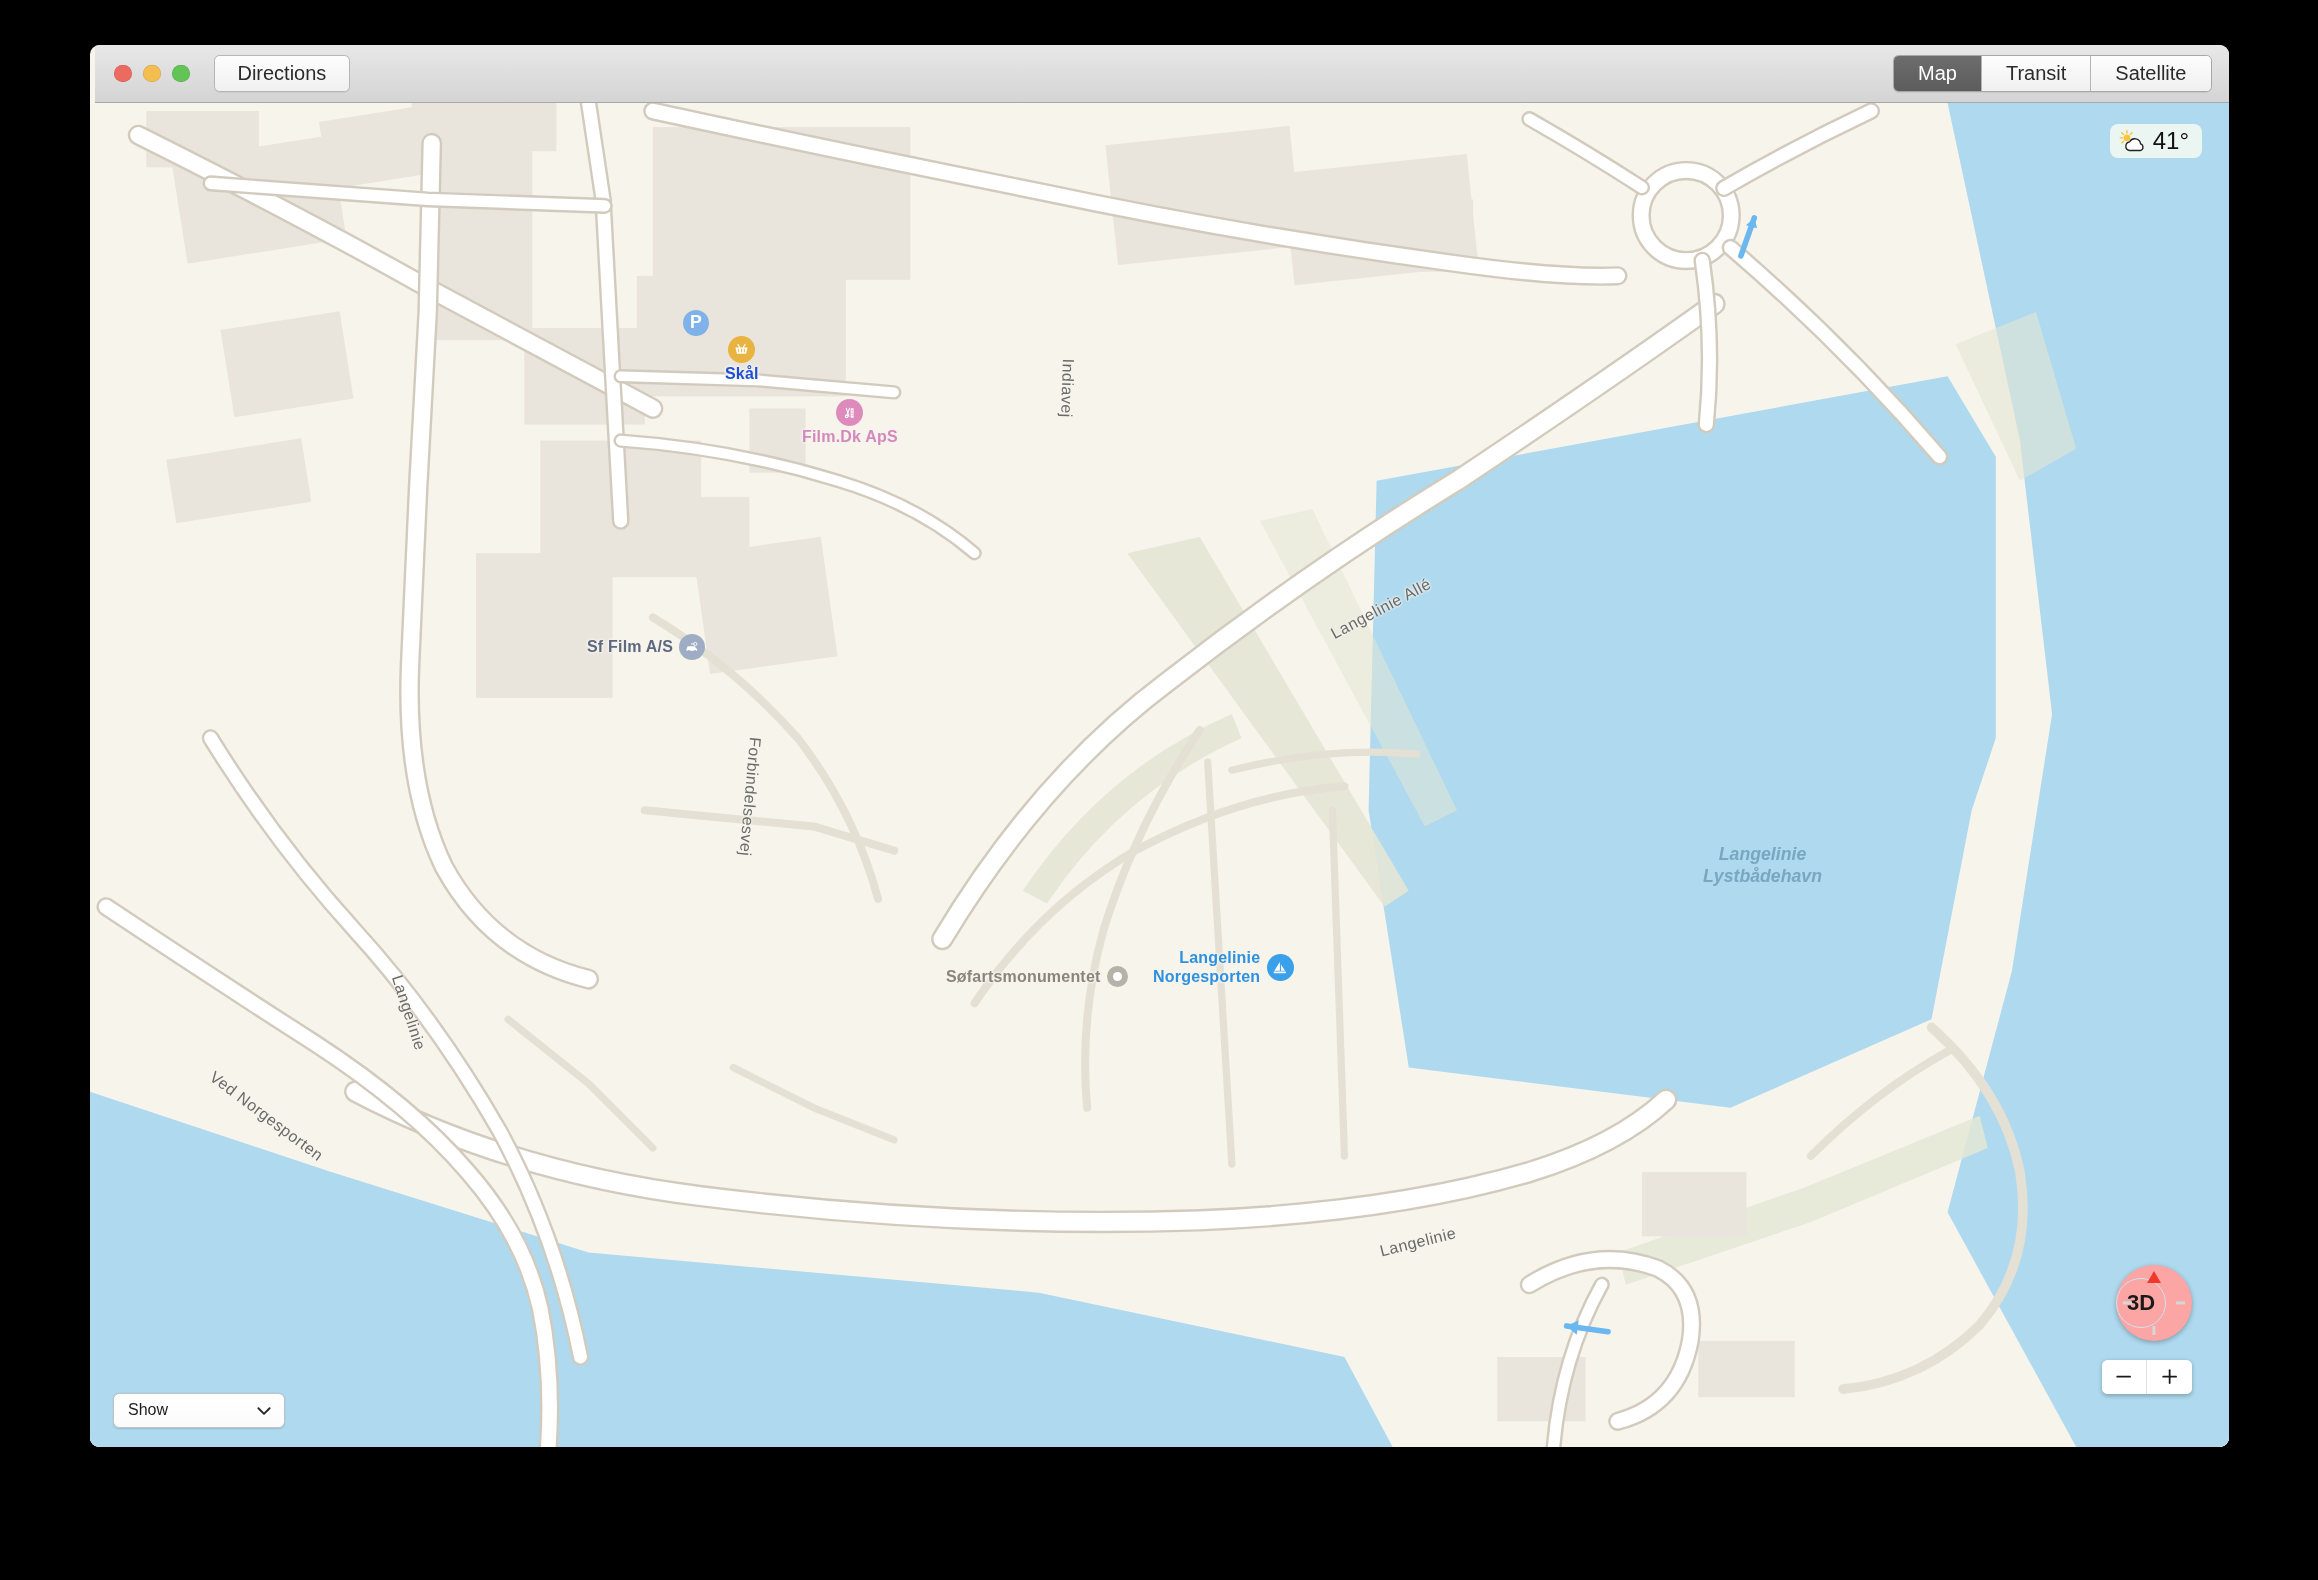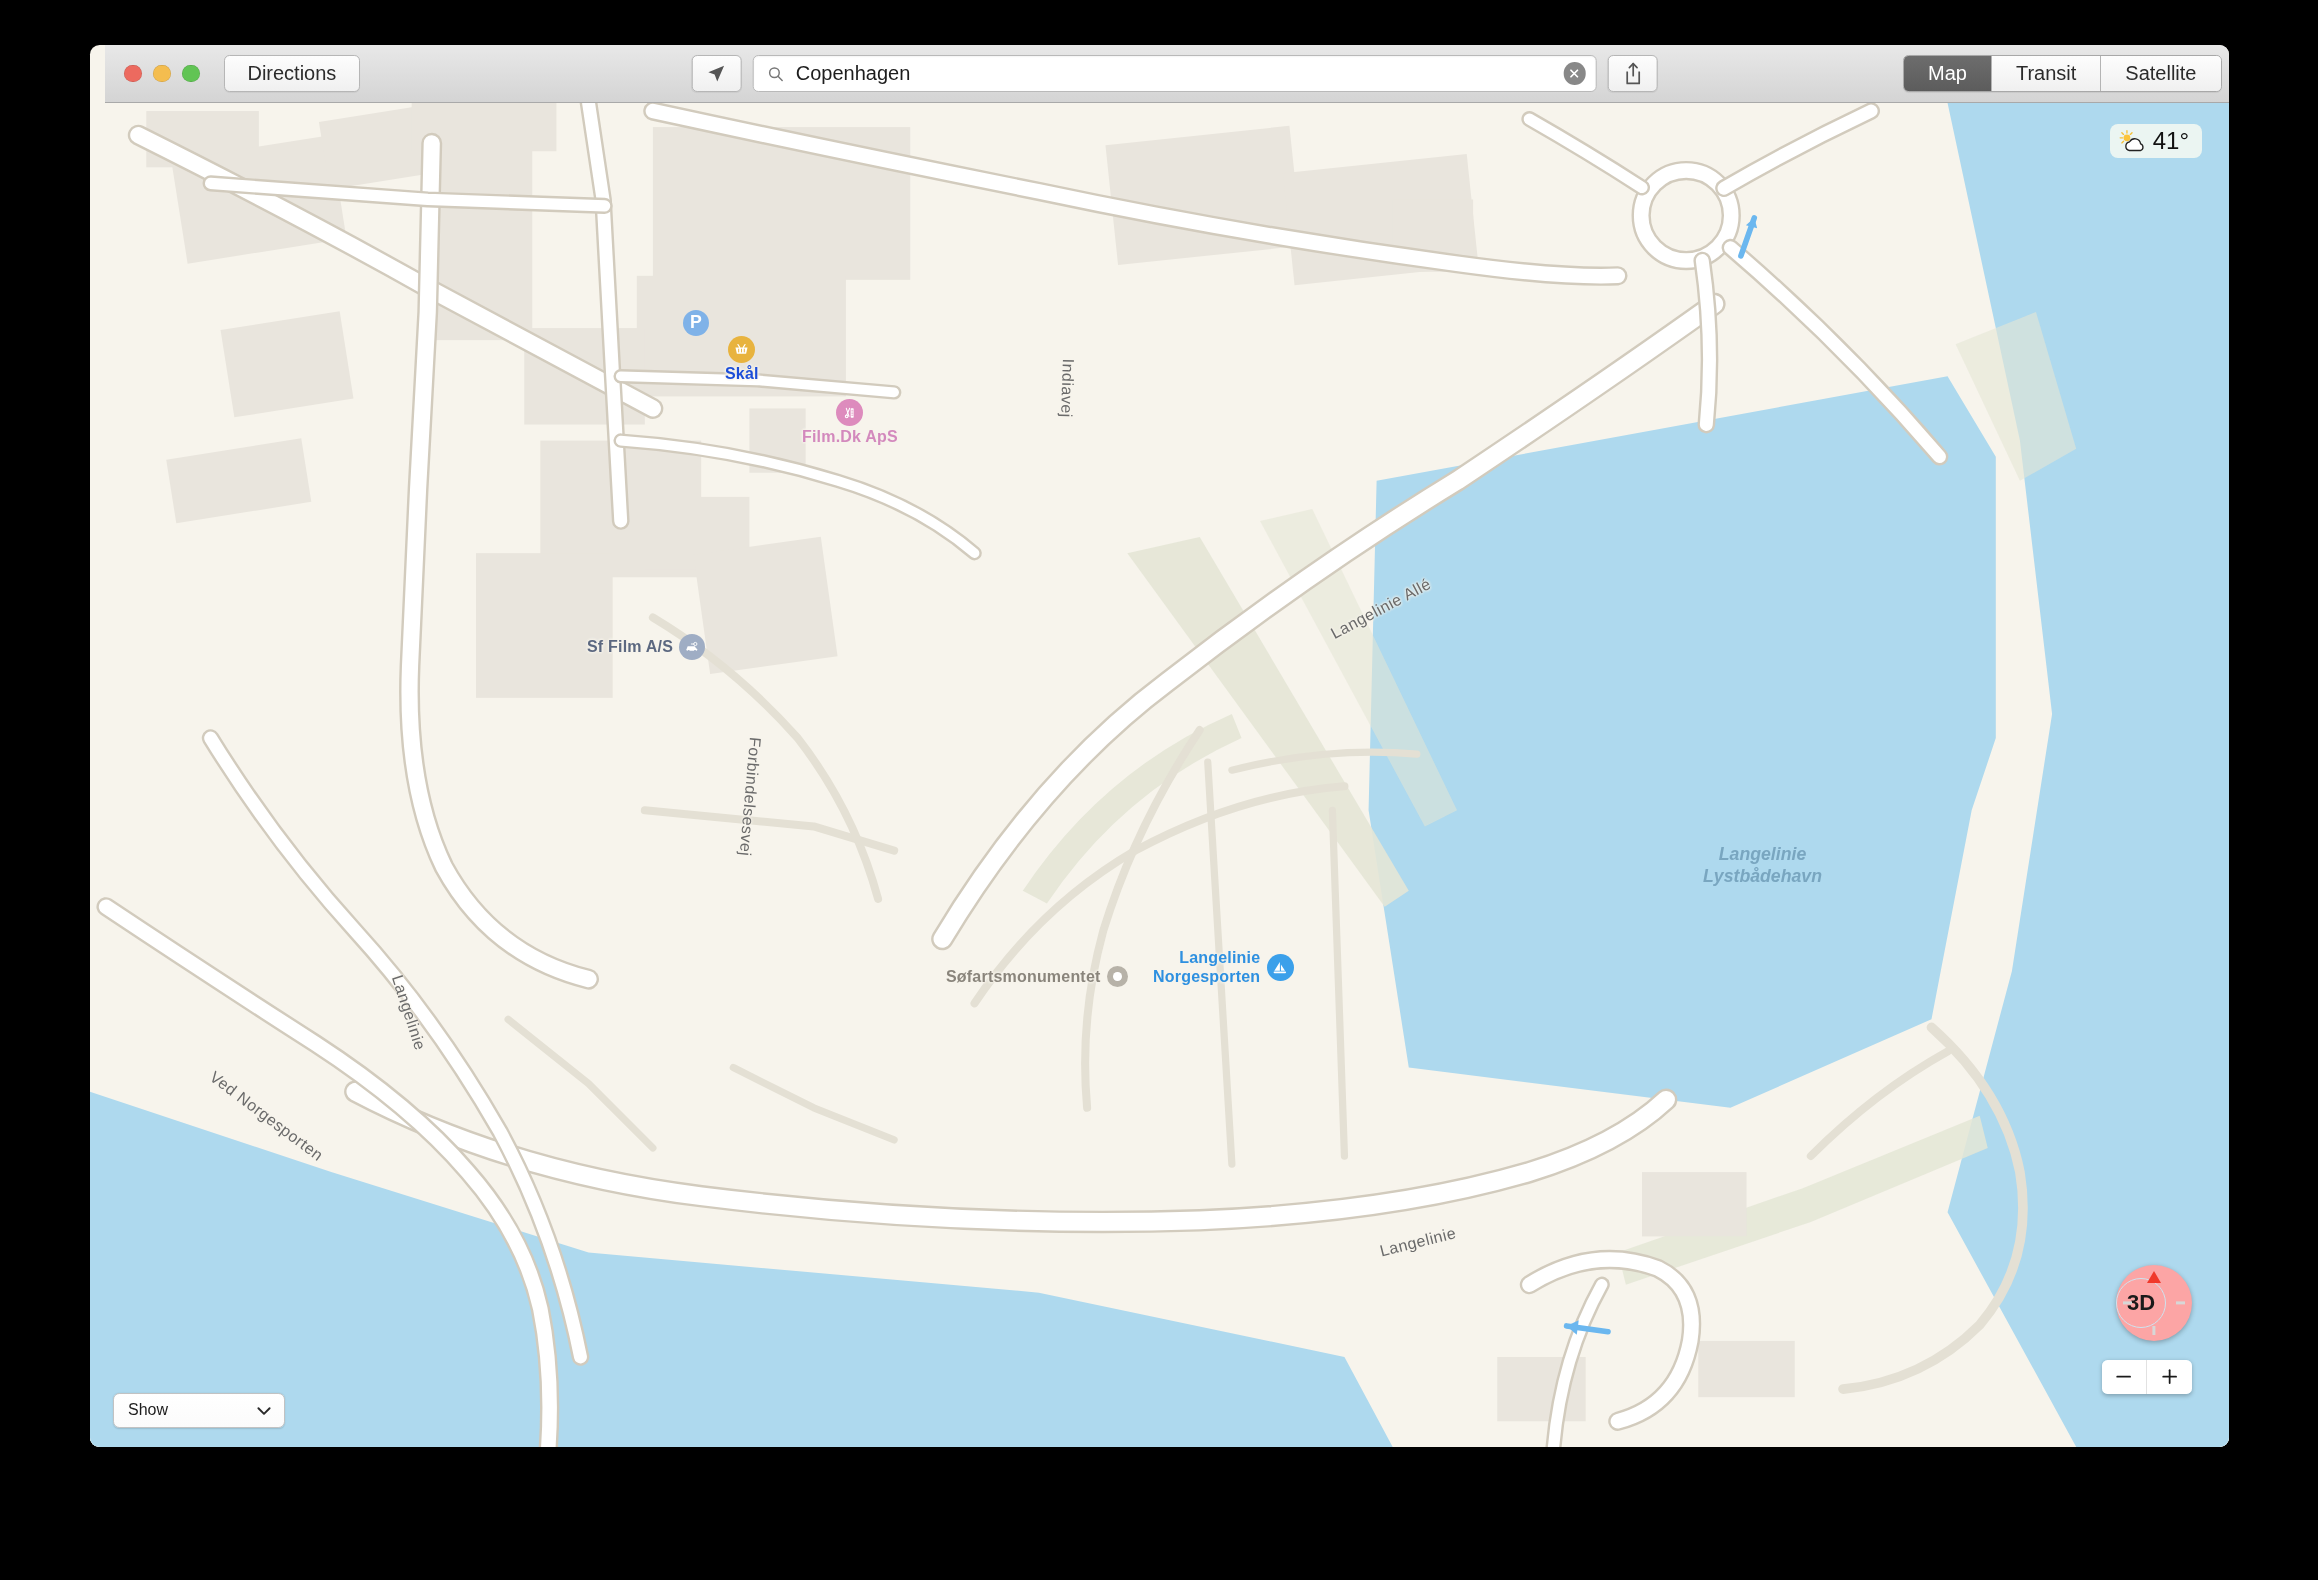--- a/index.html
+++ b/index.html
@@ -18,21 +18,21 @@
     left: 90px; top: 45px;
     width: 2139px; height: 1402px;
     border-radius: 9.6px;
     overflow: hidden;
     box-shadow: 0 8px 48px rgba(0,0,0,.6);
     background: #f7f4ec;
   }
 
   
   #titlebar {
-    position: absolute; left:15px; top:0; width:100%; height:58px;
+    position: absolute; left:5px; top:0; width:100%; height:58px;
     background: linear-gradient(to bottom, #e8e8e8 0%, #d4d4d4 100%);
     border-bottom: 0.8px solid #a9a9a9;
     display: flex; align-items: center;
   }
   .traffic { display:flex; align-items:center; gap:11.3px; margin-left:19.3px; }
   .light { width:17.7px; height:17.7px; border-radius:50%; }
   .light.red    { background:#ec6a5f; box-shadow: inset 0 0 0 0.4px rgba(0,0,0,.18); }
   .light.yellow { background:#f4bd4f; box-shadow: inset 0 0 0 0.4px rgba(0,0,0,.18); }
   .light.green  { background:#61c454; box-shadow: inset 0 0 0 0.4px rgba(0,0,0,.18); }
 
@@ -201,50 +201,20 @@
   <div id="titlebar">
 
     <div class="traffic">
       <div class="light red"></div>
       <div class="light yellow"></div>
       <div class="light green"></div>
     </div>
 
     <div class="tb-btn" id="directions-btn">Directions</div>
 
-    <div id="center-group">
-
-      <div class="tb-btn" id="locate-btn">
-        <svg viewBox="0 0 24 24">
-          <path d="M21 3 L3 10.5 L10.2 13.2 L13.2 21 Z" fill="#555"></path>
-        </svg>
-      </div>
-
-      <div id="search-wrap">
-        <svg id="search-icon" viewBox="0 0 24 24">
-          <circle cx="10.5" cy="10.5" r="6.5" fill="none" stroke="#777" stroke-width="2"></circle>
-          <line x1="15.3" y1="15.3" x2="21" y2="21" stroke="#777" stroke-width="2" stroke-linecap="round"></line>
-        </svg>
-        <input id="search-input" type="text" value="Copenhagen" placeholder="Search Maps" style="">
-        <div id="clear-btn">
-          <svg viewBox="0 0 24 24">
-            <line x1="6" y1="6" x2="18" y2="18" stroke="#fff" stroke-width="3.2" stroke-linecap="round"></line>
-            <line x1="18" y1="6" x2="6" y2="18" stroke="#fff" stroke-width="3.2" stroke-linecap="round"></line>
-          </svg>
-        </div>
-      </div>
-
-      <div class="tb-btn" id="share-btn">
-        <svg viewBox="0 0 24 28">
-          <path d="M12 2 L12 16" stroke="#555" stroke-width="2" fill="none" stroke-linecap="round"></path>
-          <path d="M7.5 6.5 L12 2 L16.5 6.5" stroke="#555" stroke-width="2" fill="none" stroke-linecap="round" stroke-linejoin="round"></path>
-          <path d="M5 11 L5 25 L19 25 L19 11" stroke="#555" stroke-width="2" fill="none" stroke-linejoin="round"></path>
-        </svg>
-      </div>
-    </div>
 
     <div id="seg">
       <div class="seg-item active">Map</div>
       <div class="seg-item">Transit</div>
       <div class="seg-item">Satellite</div>
     </div>
   </div>
 
   <div id="map">
 

